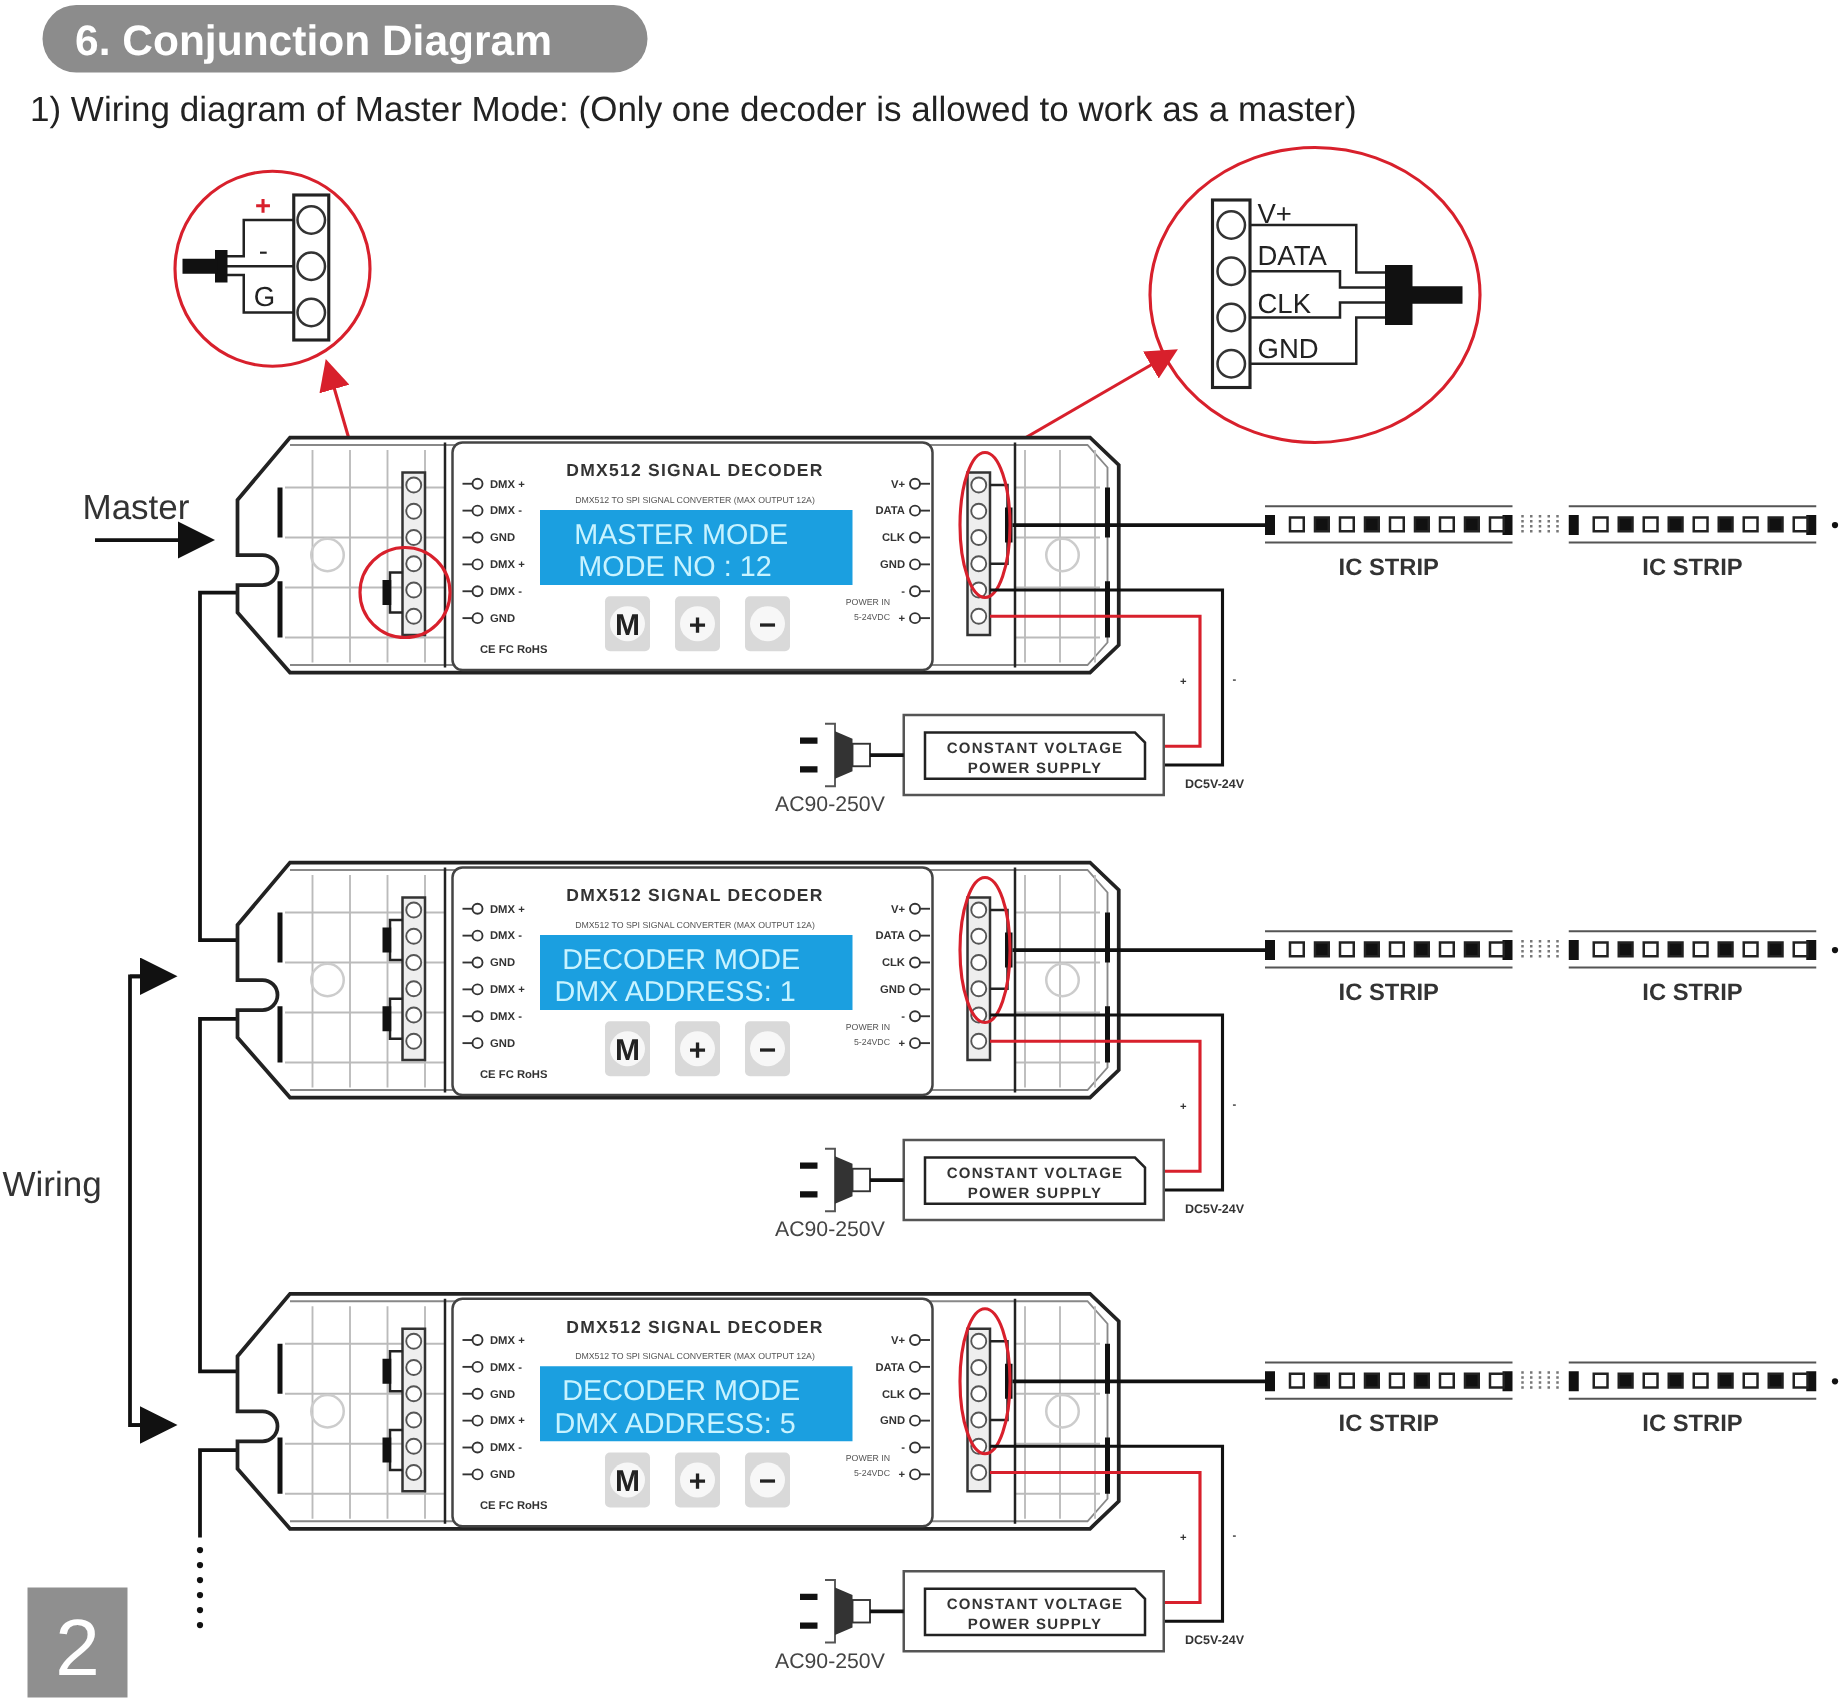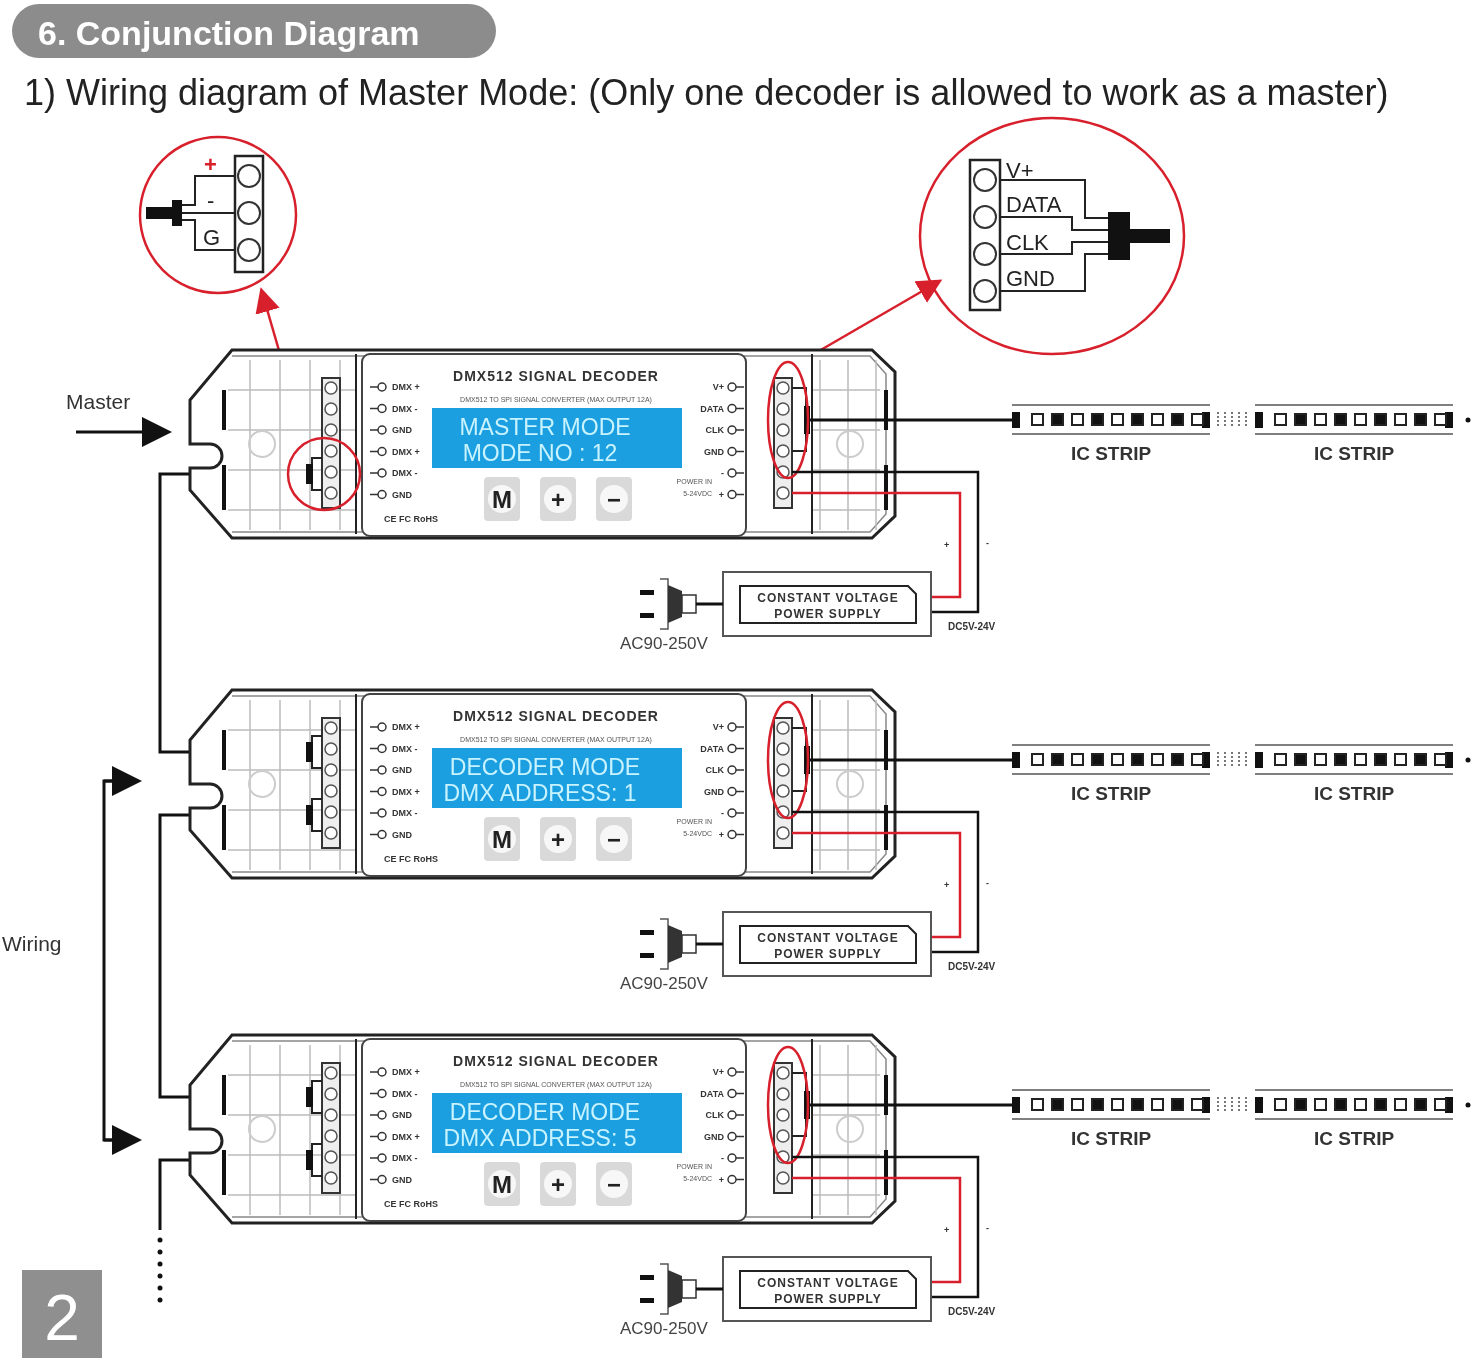--- a/index.html
+++ b/index.html
@@ -1,20 +1,20 @@
 <!DOCTYPE html>
 <html><head>
 <meta charset="utf-8">
 <style>
   html, body { margin:0; padding:0; background:#ffffff; }
   body { width:1476px; height:1360px; position:relative; overflow:hidden; font-family:"Liberation Sans", sans-serif; color:#222; }
   .abs { position:absolute; }
-  .section-pill { left:12px; top:4px; width:484px; height:54px; background:#8c8c8c; border-radius:27px; color:#fff; font-size:34px; font-weight:bold; line-height:58px; padding-left:26px; box-sizing:border-box; }
-  .subtitle { left:24px; top:72px; font-size:36px; color:#222; white-space:nowrap; }
-  .side-label { font-size:21px; color:#333; }
+  .section-pill { left:34px; top:4px; width:484px; height:54px; background:#8c8c8c; border-radius:27px; color:#fff; font-size:34px; font-weight:bold; line-height:58px; padding-left:26px; box-sizing:border-box; }
+  .subtitle { left:24px; top:72px; font-size:28px; color:#222; white-space:nowrap; }
+  .side-label { font-size:28px; color:#333; }
   .page-badge { left:22px; top:1270px; width:80px; height:88px; background:#8f8f8f; color:#fff; font-size:64px; text-align:center; line-height:96px; }
   svg text { font-family:"Liberation Sans", sans-serif; }
   .lcd-text { fill:#c8f3ff; font-size:23px; }
   .dec-title { font-size:14px; font-weight:bold; fill:#333; letter-spacing:1px; }
   .tiny { font-size:7px; fill:#555; }
   .pin { font-size:9px; font-weight:bold; fill:#333; }
   .btn-text { font-size:24px; font-weight:bold; fill:#222; }
   .strip-label { font-size:19px; font-weight:bold; fill:#333; }
   .psu-text { font-size:12px; font-weight:bold; fill:#333; letter-spacing:1px; }
   .ac-text { font-size:17px; fill:#444; }

